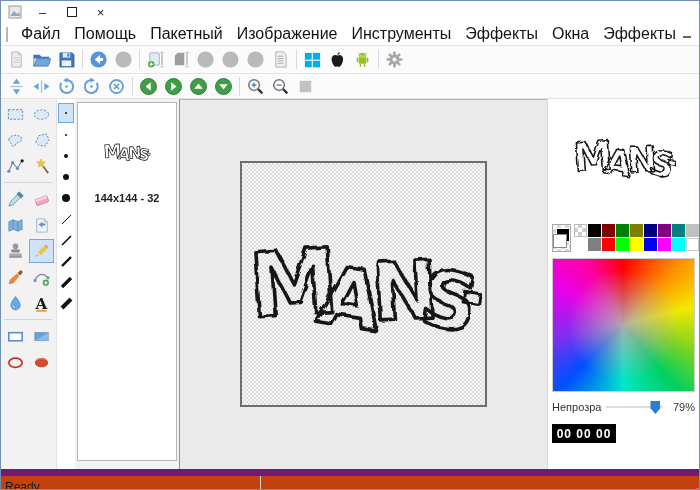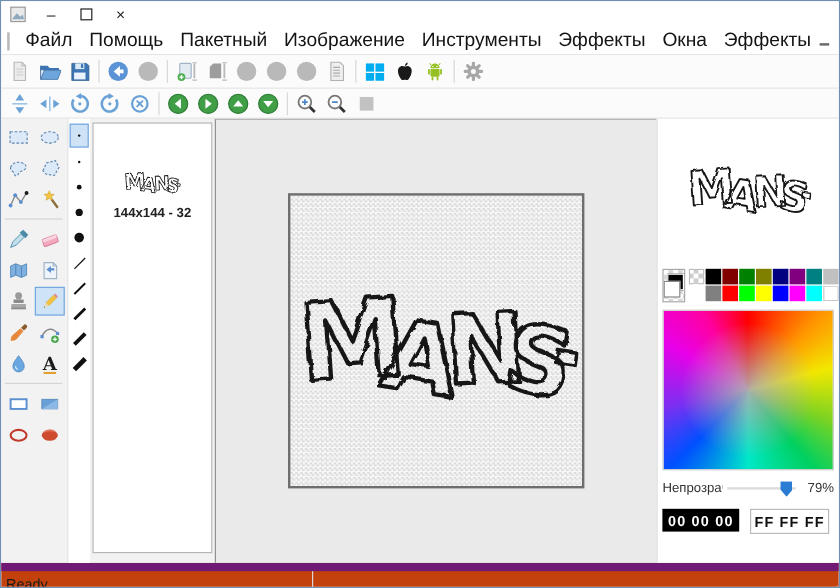--- a/index.html
+++ b/index.html
@@ -36,21 +36,21 @@
   .tool.selected{background:#cfe3f7;border:1px solid #74a7dd;}
   .tool-sep{grid-column:1/3;height:1px;background:#d5d5d5;margin:2px 3px 4px 1px;}
   .sizes{width:18px;background:#fff;border-left:1px solid #e2e2e2;display:flex;flex-direction:column;align-items:center;padding-top:4px;}
   .size-item{width:16px;height:18px;display:flex;align-items:center;justify-content:center;margin-bottom:3px;border:1px solid transparent;box-sizing:border-box;}
   .size-item.selected{background:#cfe3f7;border:1px solid #74a7dd;height:20px;}
   .dot{border-radius:50%;background:#111;}
   
   .iconlist{width:104px;background:#f2f2f2;}
   .iconlist-panel{margin:3px 2px;height:357px;background:#fff;border:1px solid #b5b5b5;display:flex;flex-direction:column;align-items:center;}
   .thumb{margin-top:36px;}
-  .thumb-label{margin-top:8px;font-size:11px;font-weight:bold;color:#222;}
+  .thumb-label{margin-top:28px;font-size:11px;font-weight:bold;color:#222;}
   
   .canvas-area{flex:1;background:#eaeaea;border-left:1px solid #919191;border-top:1px solid #b5b5b5;}
   .canvas{width:243px;height:242px;margin:61px auto 0;border:2px solid #6e6e6e;display:flex;align-items:center;justify-content:center;
     background-image:conic-gradient(#dedede 25%,#f7f7f7 0 50%,#dedede 0 75%,#f7f7f7 0);background-size:4px 4px;}
   
   .rightpanel{width:151px;background:#fff;border-left:1px solid #d9d9d9;display:flex;flex-direction:column;}
   .preview{margin:30px auto 0;}
   .colors-row{display:flex;margin:40px 0 0 4px;align-items:flex-start;}
   .fgbg{width:26px;height:26px;position:relative;border:1px solid #aaa;margin-right:3px;
     background-image:conic-gradient(#d8d8d8 25%,#fff 0 50%,#d8d8d8 0 75%,#fff 0);background-size:8px 8px;}
@@ -704,21 +704,20 @@
       <div class="opacity-row">
         <span class="op-label">Непрозрач</span>
         <div class="slider">
           <div class="track"></div>
           <div class="thumbp"></div>
         </div>
         <span class="op-val">79%</span>
       </div>
       <div class="hex-row">
         <div class="hexbox black">00 00 00</div>
-        <div class="hexbox white">FF FF FF</div>
       </div>
     </div>
   </div>
 
   <div class="statusbar">
     <div class="sb1">Ready</div>
     <div class="sb3">
         <div class="grip"></div>
       </div>
   </div>

